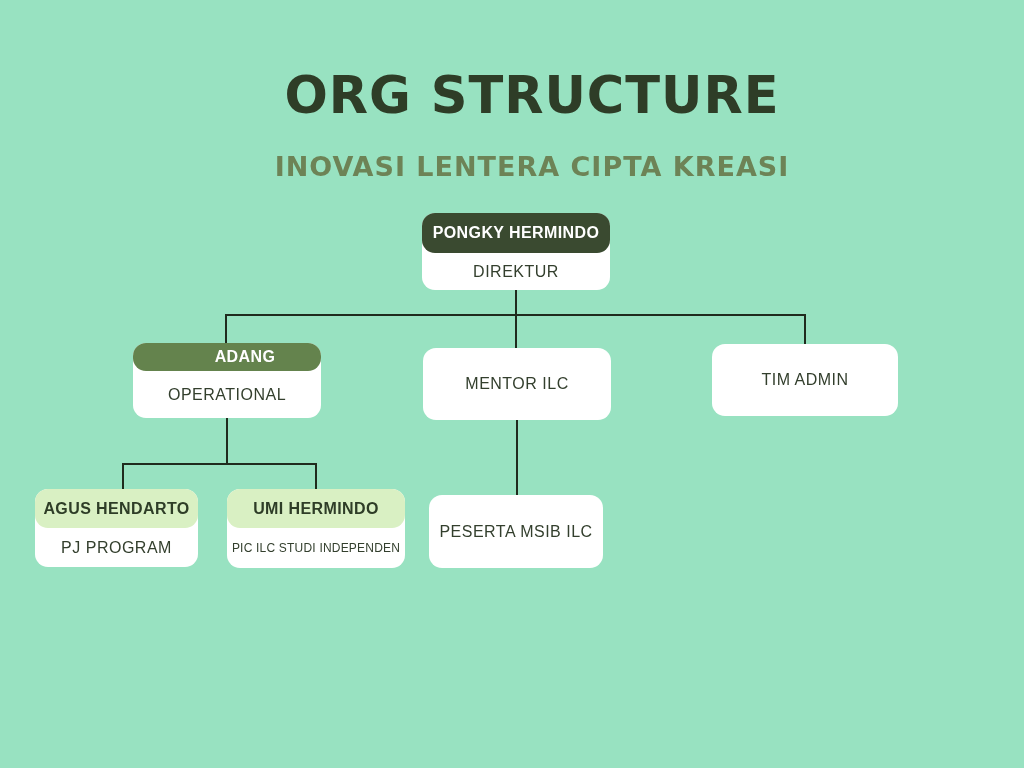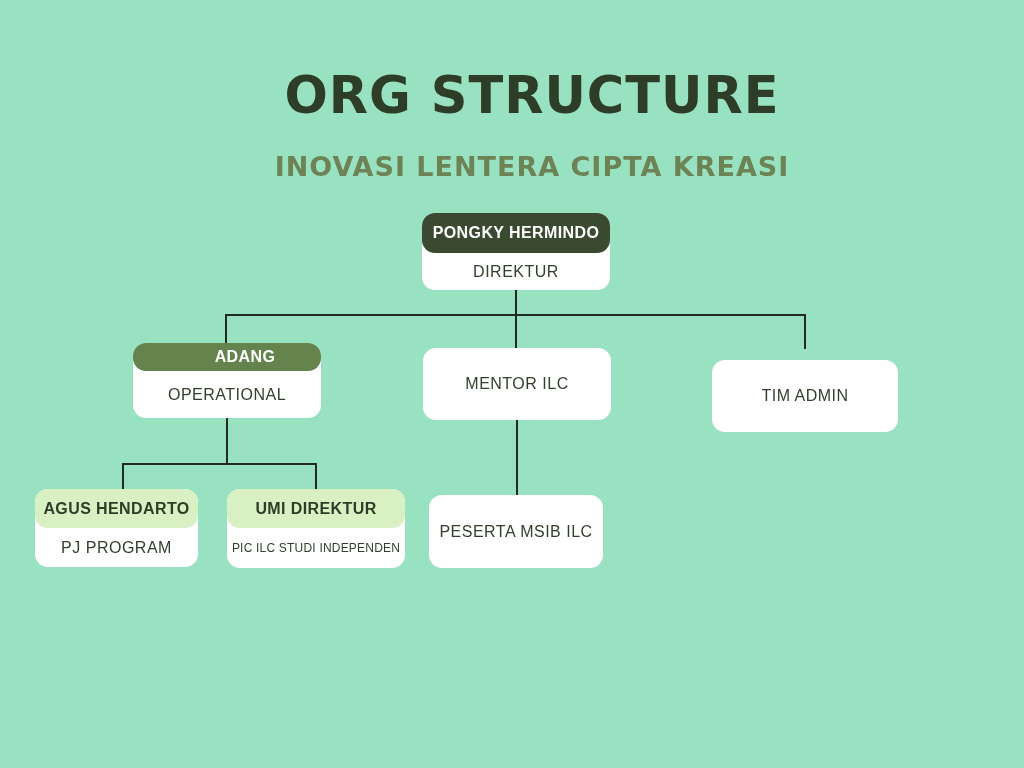--- a/index.html
+++ b/index.html
@@ -95,21 +95,21 @@
     font-size: 12px;
     letter-spacing: 0.2px;
   }
 
   
   #node-direktur    { left: 422px; top: 213px; width: 188px; height: 77px; }
   #node-direktur .node-header { height: 40px; }
   #node-operational { left: 133px; top: 343px; width: 188px; height: 75px; }
   #node-operational .node-header { height: 28px; padding-left: 36px; }
   #node-mentor      { left: 423px; top: 348px; width: 188px; height: 72px; }
-  #node-admin       { left: 712px; top: 360px; width: 186px; height: 72px; }
+  #node-admin       { left: 712px; top: 344px; width: 186px; height: 72px; }
   #node-pj          { left: 35px;  top: 489px; width: 163px; height: 78px; }
   #node-pj .node-header { height: 39px; }
   #node-pic         { left: 227px; top: 489px; width: 178px; height: 79px; }
   #node-pic .node-header { height: 39px; }
   #node-peserta     { left: 429px; top: 495px; width: 174px; height: 73px; }
 </style>
 </head>
 <body>
 
 <div id="canvas">
@@ -147,21 +147,21 @@
   <div class="node" id="node-admin">
     <div class="node-body">TIM ADMIN</div>
   </div>
 
   <div class="node" id="node-pj">
     <div class="node-header light">AGUS HENDARTO</div>
     <div class="node-body">PJ PROGRAM</div>
   </div>
 
   <div class="node" id="node-pic">
-    <div class="node-header light">UMI DIREKTUR</div>
+    <div class="node-header light">UMI HERMINDO</div>
     <div class="node-body small">PIC ILC STUDI INDEPENDEN</div>
   </div>
 
   <div class="node" id="node-peserta">
     <div class="node-body">PESERTA MSIB ILC</div>
   </div>
 
 </div>
 
 </body></html>

